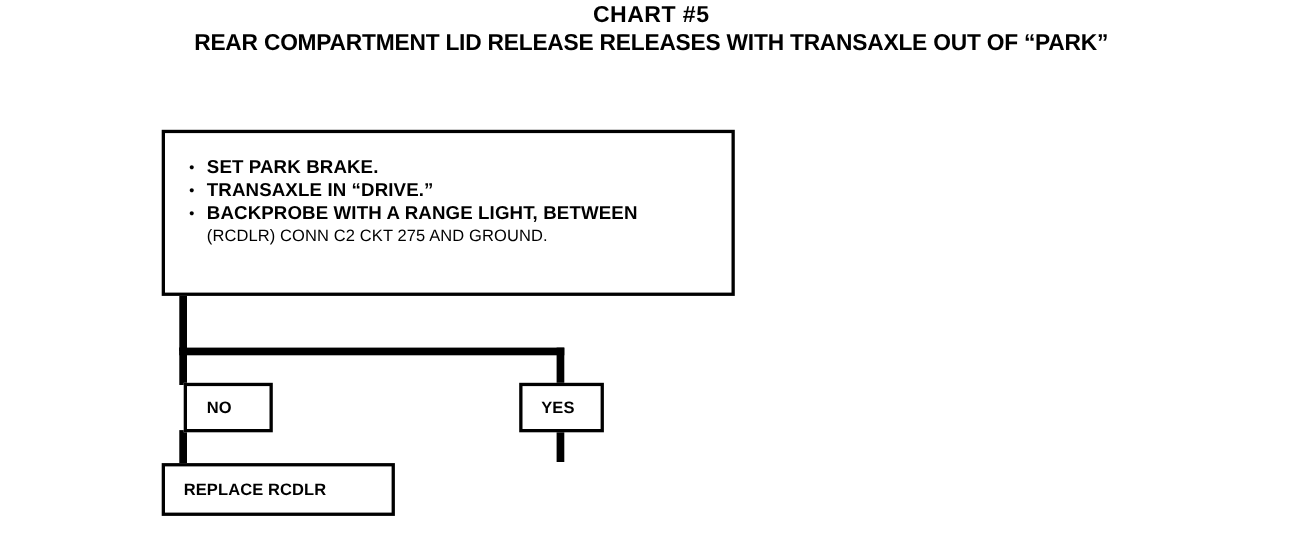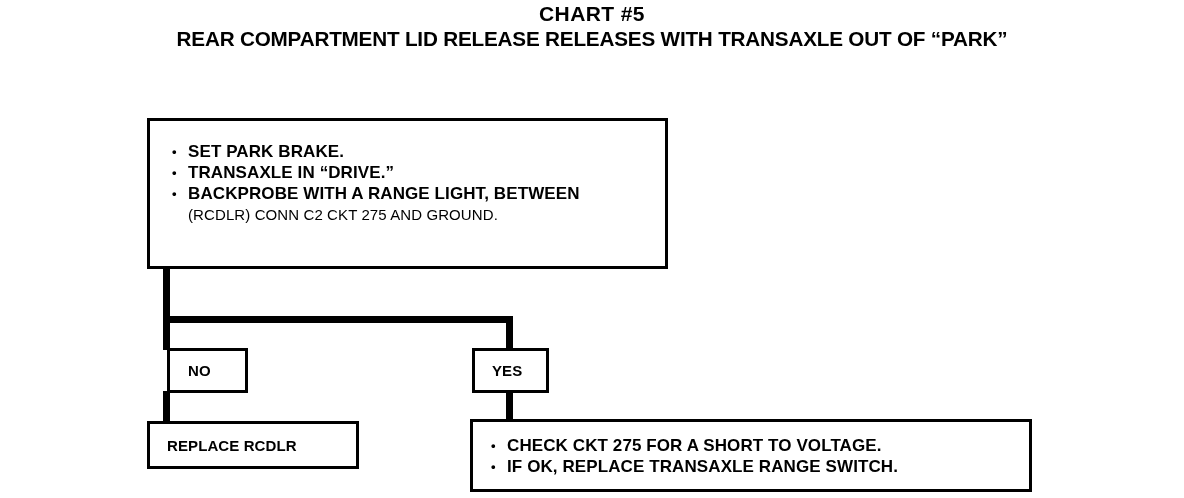--- a/index.html
+++ b/index.html
@@ -177,18 +177,14 @@
   </div>
 
   <div class="box label-box" id="yes-box">
     <span class="box-text">YES</span>
   </div>
 
   <div class="box" id="replace-box">
     <span class="box-text">REPLACE RCDLR</span>
   </div>
 
-  <div class="box" id="check-box">
-    <div class="bullet-line">CHECK CKT 275 FOR A SHORT TO VOLTAGE.</div>
-    <div class="bullet-line">IF OK, REPLACE TRANSAXLE RANGE SWITCH.</div>
-  </div>
 
 </div>
 
 </body></html>

